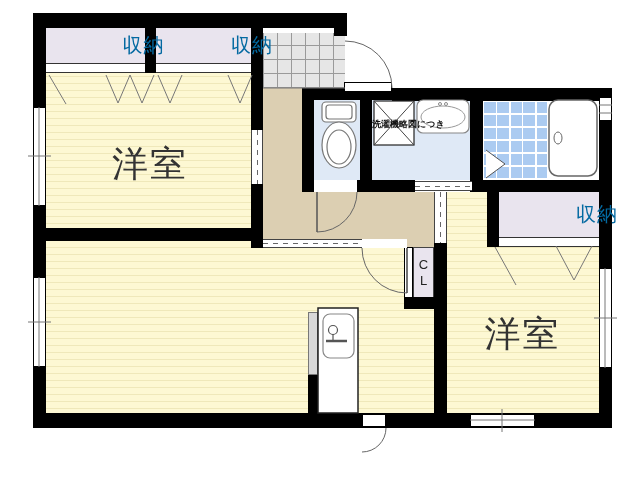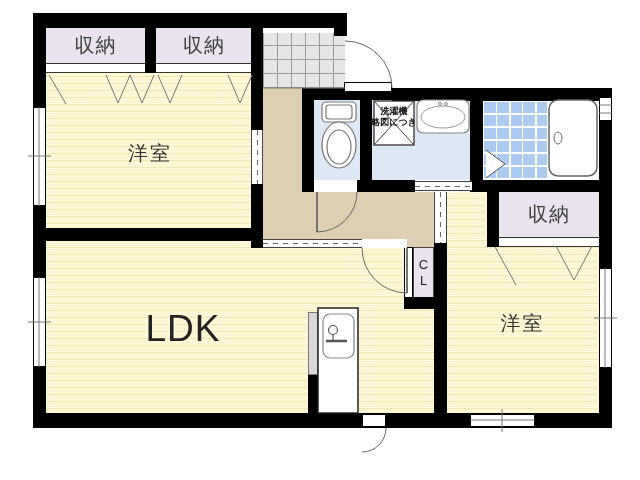--- a/index.html
+++ b/index.html
@@ -24,25 +24,25 @@
   .leaf{position:absolute;background:#fff;border:1px solid #000;box-sizing:border-box;}
   .window{position:absolute;background:#fff;border:1px solid #000;box-sizing:border-box;}
   .open{position:absolute;background:#fff;}
   .slide-h{position:absolute;background-color:#fff;border-top:1px solid #444;border-bottom:1px solid #444;
       background-image:repeating-linear-gradient(90deg,#666 0,#666 5px,transparent 5px,transparent 10px);
       background-size:100% 1px;background-position:left center;background-repeat:no-repeat;box-sizing:border-box;}
   .slide-v{position:absolute;background-color:#fff;border-left:1px solid #444;border-right:1px solid #444;
       background-image:repeating-linear-gradient(180deg,#666 0,#666 5px,transparent 5px,transparent 10px);
       background-size:1px 100%;background-position:center top;background-repeat:no-repeat;box-sizing:border-box;}
   .lbl{position:absolute;color:#333;text-align:center;white-space:nowrap;}
-  .lbl-room{font-size:20px;letter-spacing:2px;}
+  .lbl-room{font-size:36px;letter-spacing:2px;}
   .lbl-ldk{font-size:37px;color:#222;letter-spacing:1px;}
-  .lbl-closet{display:flex;align-items:center;justify-content:center;font-size:20px;letter-spacing:1px;color:#404040;}
+  .lbl-closet{display:flex;align-items:center;justify-content:center;font-size:20px;letter-spacing:1px;color:#0369a1;margin-left:48px;}
   .lbl-cl{font-size:13px;line-height:16px;color:#222;display:flex;flex-direction:column;align-items:center;justify-content:center;}
-  .lbl-laundry{font-size:9px;line-height:11px;color:#111;display:flex;flex-direction:column;align-items:center;justify-content:flex-start;font-weight:bold;}
+  .lbl-laundry{font-size:9px;line-height:11px;color:#111;display:flex;flex-direction:row;align-items:center;justify-content:space-between;font-weight:bold;}
   .note{position:absolute;left:33px;top:430px;font-size:13px;color:#222;}
   svg.overlay{position:absolute;left:0;top:0;pointer-events:none;}
 </style>
 </head>
 <body>
 
 <div class="plan">
 
   <div class="yellow" style="left:46px;top:28px;width:205px;height:200px;"></div>
   <div class="yellow" style="left:46px;top:241px;width:388px;height:172px;"></div>
@@ -167,21 +167,20 @@
       <line x1="594" y1="318" x2="617" y2="318"></line>
       <line x1="470" y1="420" x2="535" y2="420"></line>
       <line x1="502" y1="409" x2="502" y2="432"></line>
       <line x1="599" y1="105" x2="612" y2="105"></line>
       <line x1="599" y1="113" x2="612" y2="113"></line>
       <line x1="263" y1="88" x2="345" y2="88"></line>
     </g>
   </svg>
 
   <div class="lbl lbl-room" style="left:80px;top:140px;width:140px;">洋室</div>
-  <div class="lbl lbl-ldk" style="left:118px;top:308px;width:130px;">LDK</div>
   <div class="lbl lbl-room" style="left:450px;top:310px;width:145px;">洋室</div>
   <div class="lbl lbl-closet" style="left:46px;top:28px;width:99px;height:35px;">収納</div>
   <div class="lbl lbl-closet" style="left:156px;top:28px;width:96px;height:35px;">収納</div>
   <div class="lbl lbl-closet" style="left:499px;top:192px;width:100px;height:45px;">収納</div>
   <div class="lbl lbl-cl" style="left:413px;top:247px;width:21px;height:52px;">
     <span>C</span>
     <span>L</span>
   </div>
   <div class="lbl lbl-laundry" style="left:372px;top:106px;width:44px;height:36px;">
     <span>洗濯機</span>

